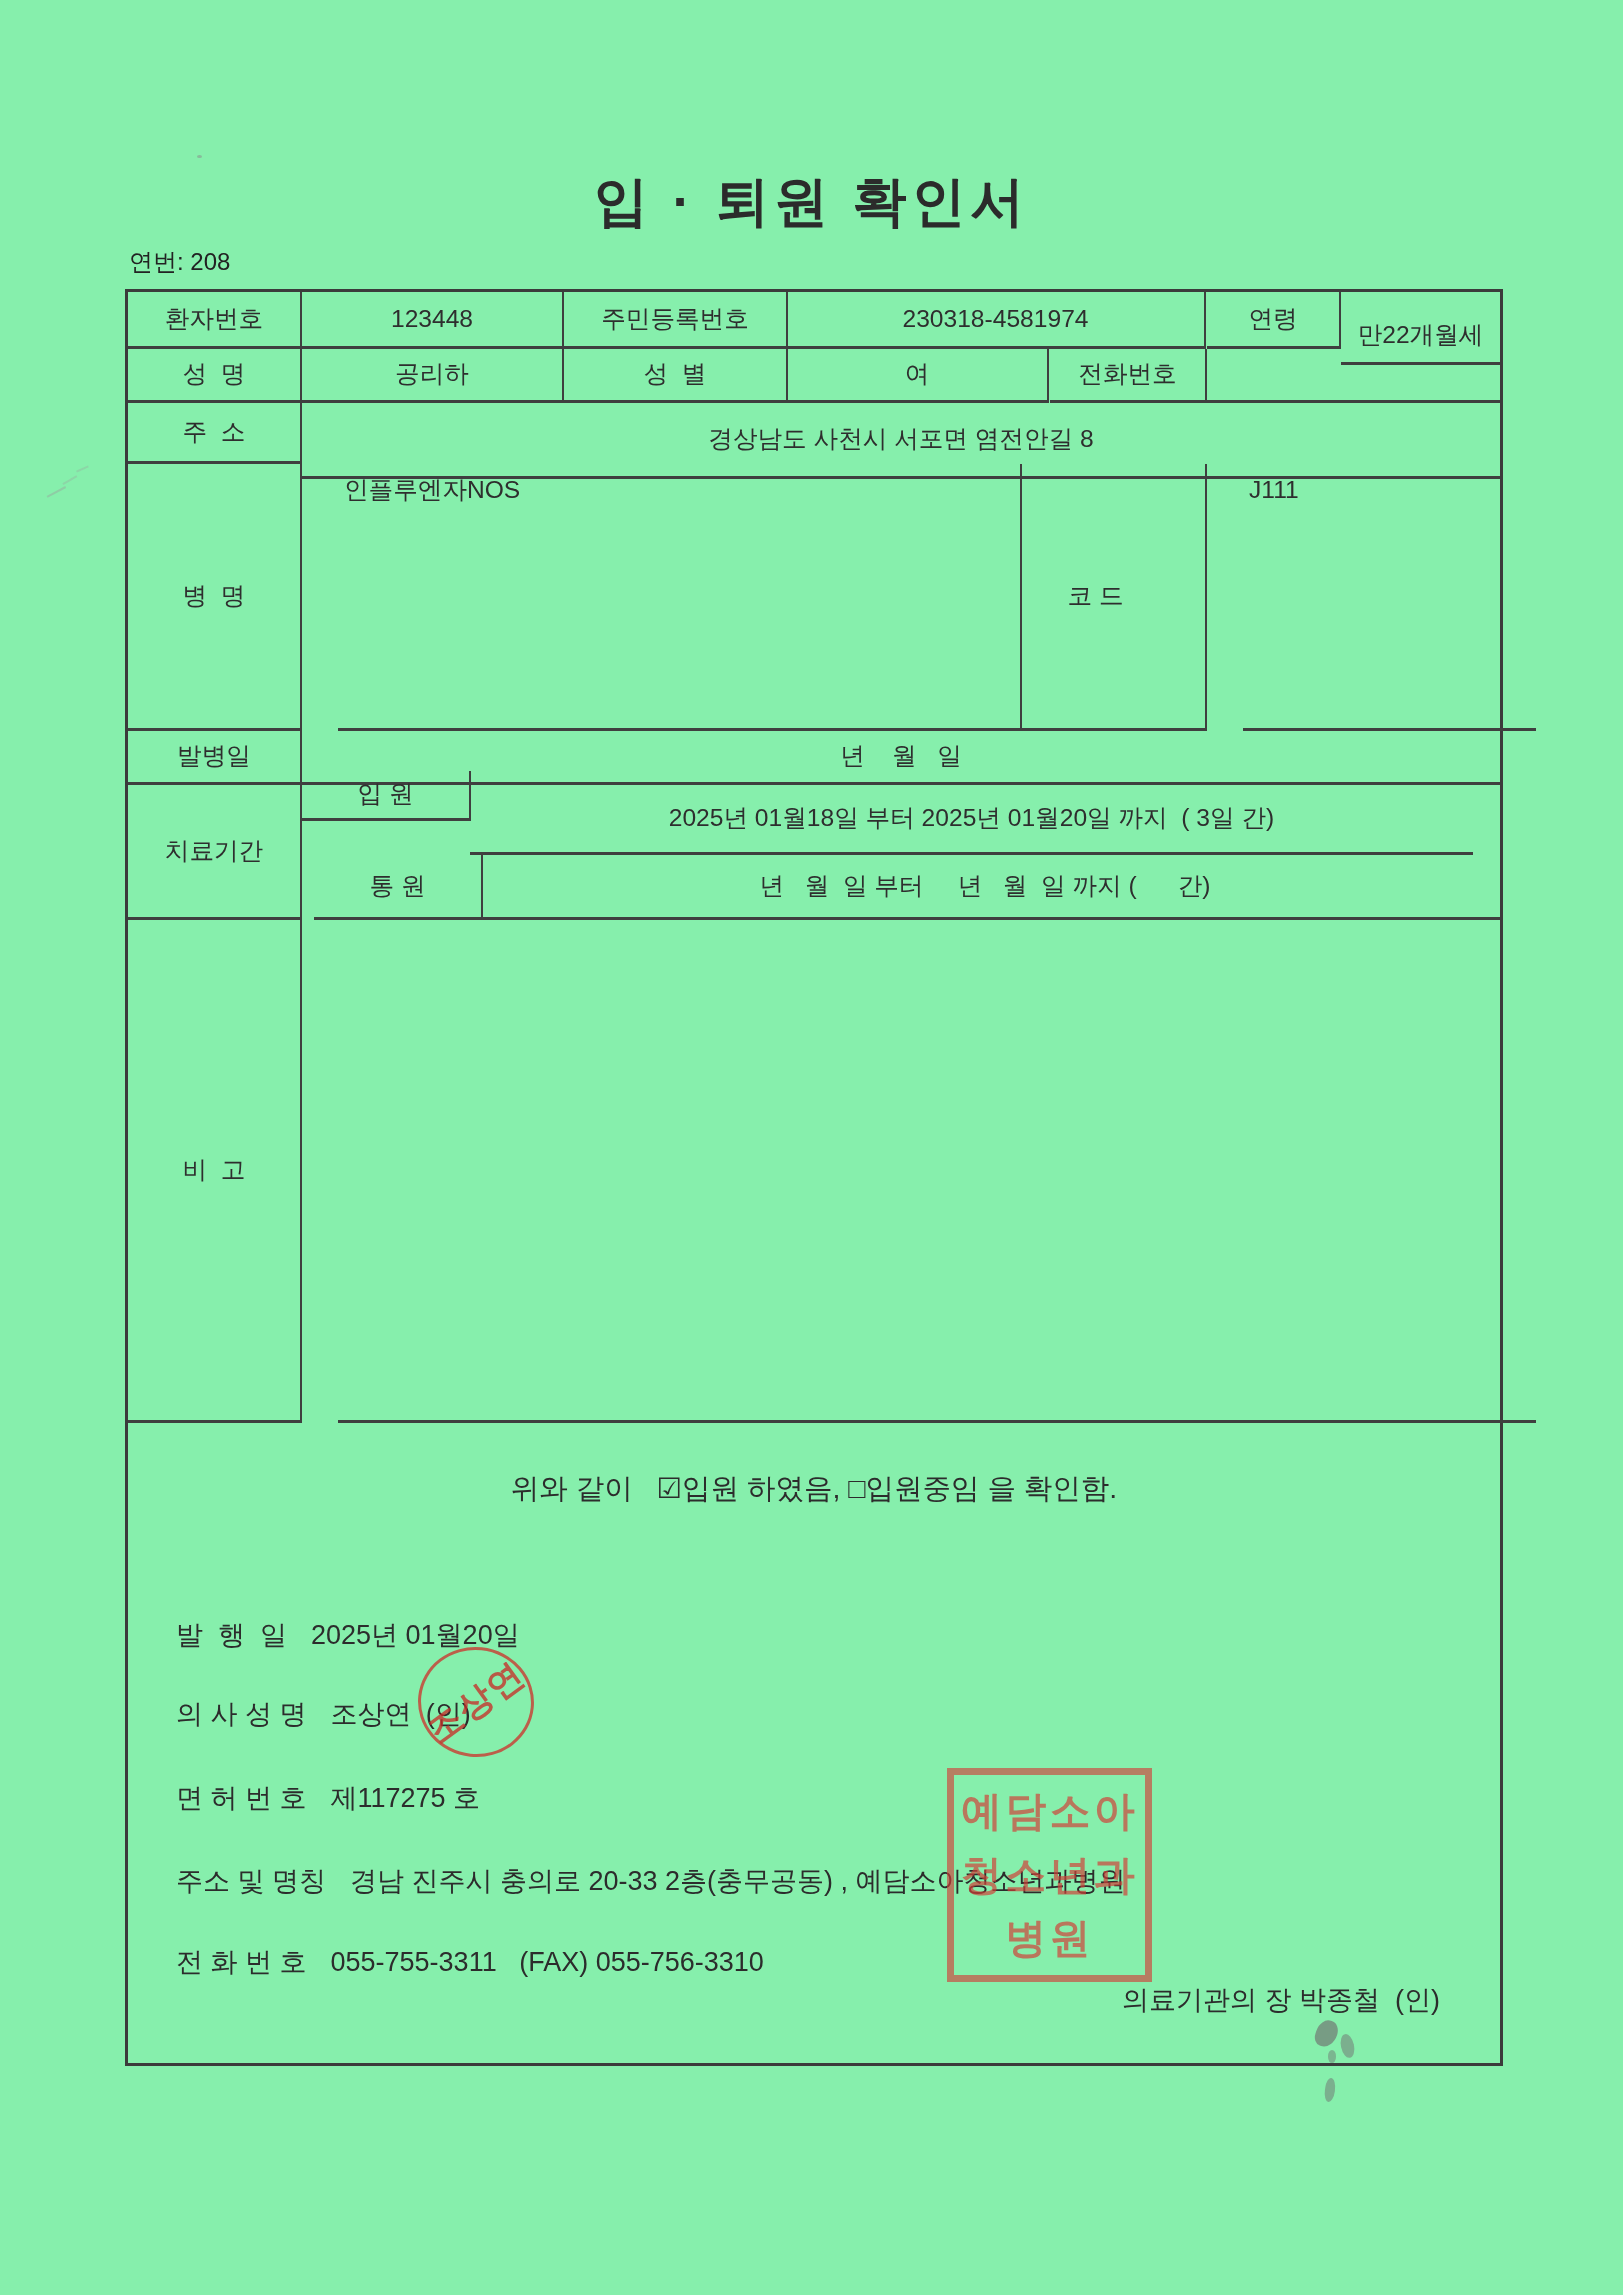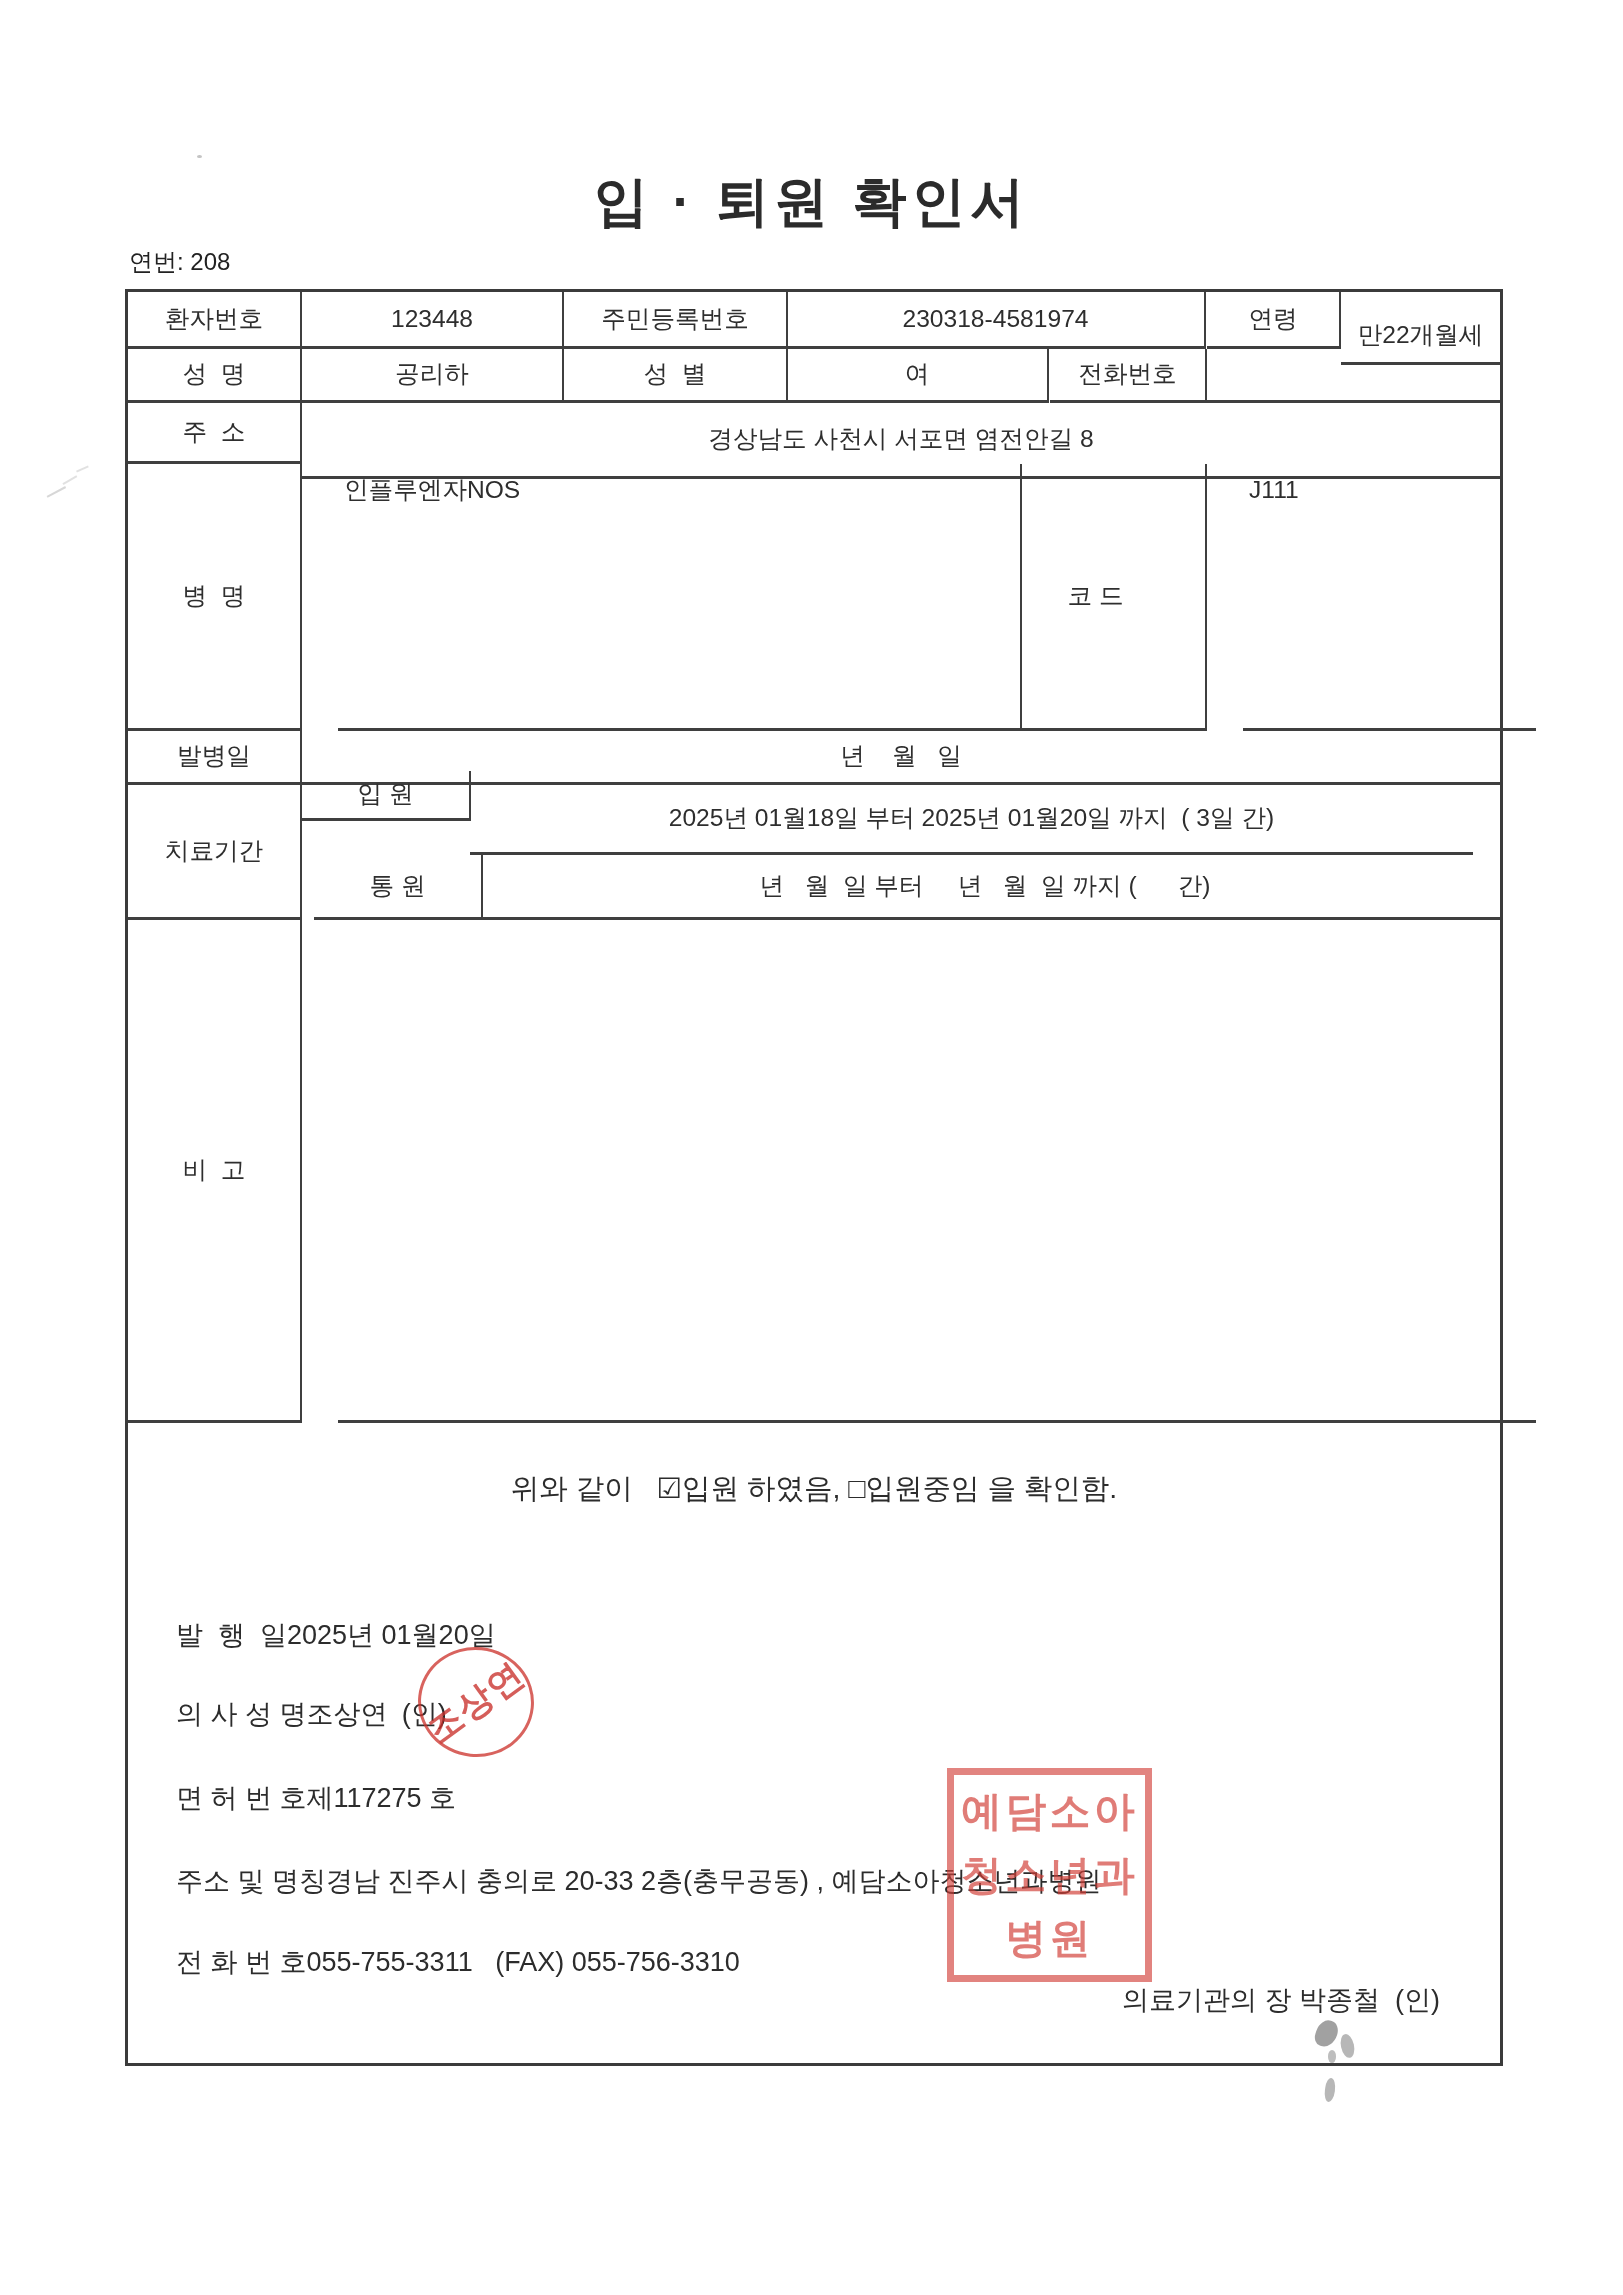--- a/index.html
+++ b/index.html
@@ -1,17 +1,17 @@
 <!DOCTYPE html>
 <html style="font-size:12.7px"><head>
 <meta charset="utf-8">
 <style>
   html,body { margin:0; padding:0; background:#d9d9d9; }
   .page {
-    position:relative; width:1623px; height:2295px; background:#ffffff;
+    position:relative; width:1623px; height:2295px; background:#86efac;
     font-family:"Liberation Sans","DejaVu Sans",sans-serif; color:#2e2e2e;
     overflow:hidden;
   }
   .title {
     position:absolute; left:0; top:166px; width:100%; text-align:center;
     font-size:54px; font-weight:800; letter-spacing:4.8px; color:#2b2b2b;
     white-space:pre-wrap;
   }
   .serial {
     position:absolute; left:129px; top:246px; font-size:24px; color:#222;
@@ -31,21 +31,21 @@
   .cell.topleft { align-items:flex-start; justify-content:flex-start; padding:11px 6px;margin-left:36px; }
   .bottombox { position:absolute; left:0; top:1130px; width:1372px; height:640px; }
   .confirm {
     position:absolute; left:0; top:48px; width:100%; text-align:center;
     font-size:28.5px; color:#2c2c2c; white-space:pre-wrap;
   }
   .fline {
     position:absolute; left:48px; font-size:27px; color:#2c2c2c;
     white-space:pre-wrap; display:flex; align-items:baseline;
   }
-  .fline .val { }
+  .fline .val { margin-left:24px; }
   .fline .seal { margin-left:14.3px; }
   .director {
     position:absolute; right:60px; top:1690px; font-size:27px; color:#2c2c2c;
     white-space:pre-wrap;
   }
   
   .round-stamp {
     position:absolute; left:418px; top:1647px; width:116px; height:110px;
     border:3.2px solid rgba(205,52,45,0.85); border-radius:50%;
     display:flex; align-items:center; justify-content:center;

